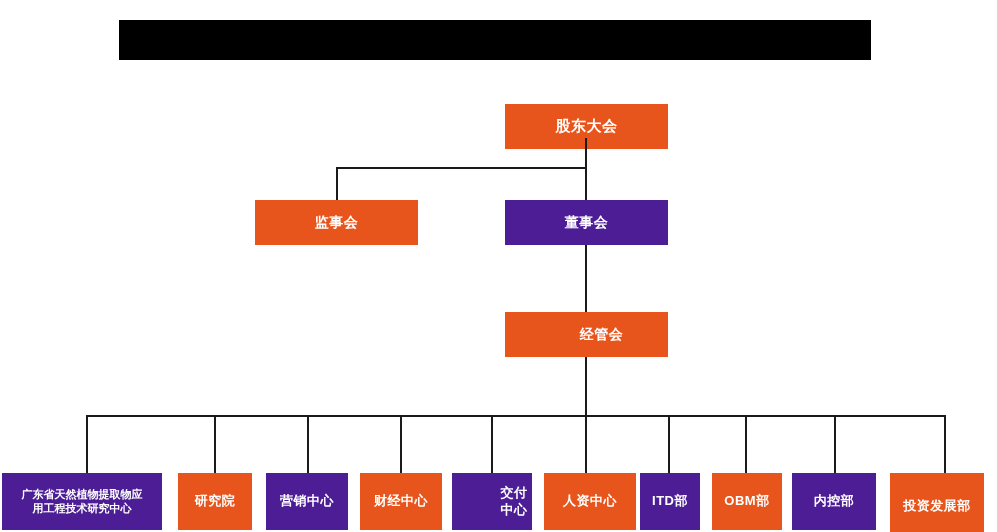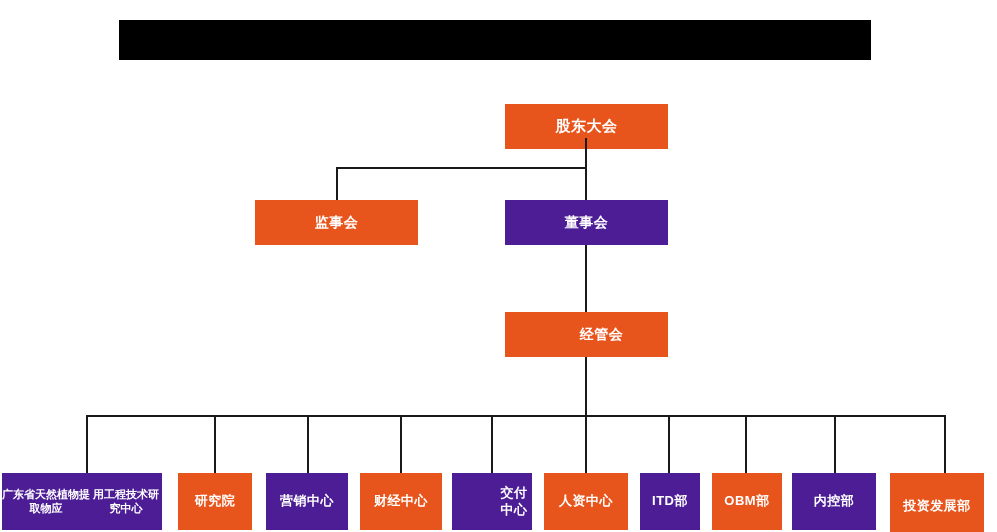--- a/index.html
+++ b/index.html
@@ -77,34 +77,34 @@
   <div class="connector v-line" style="left:214px;top:415px;height:58px;"></div>
   <div class="connector v-line" style="left:307px;top:415px;height:58px;"></div>
   <div class="connector v-line" style="left:400px;top:415px;height:58px;"></div>
   <div class="connector v-line" style="left:491px;top:415px;height:58px;"></div>
   <div class="connector v-line" style="left:585px;top:415px;height:58px;"></div>
   <div class="connector v-line" style="left:668px;top:415px;height:58px;"></div>
   <div class="connector v-line" style="left:745px;top:415px;height:58px;"></div>
   <div class="connector v-line" style="left:834px;top:415px;height:58px;"></div>
   <div class="connector v-line" style="left:944px;top:415px;height:58px;"></div>
 
-  <div class="node secondary n-xs" style="left:2px;top:473px;width:160px;height:57px;flex-direction:row;">
+  <div class="node secondary n-xs" style="left:2px;top:473px;width:160px;height:57px;flex-direction:column;">
     <span>广东省天然植物提取物应</span>
     <span>用工程技术研究中心</span>
   </div>
 
   <div class="node primary n-sm" style="left:178px;top:473px;width:74px;height:57px;">研究院</div>
 
   <div class="node secondary n-sm" style="left:266px;top:473px;width:82px;height:57px;">营销中心</div>
 
   <div class="node primary n-sm" style="left:360px;top:473px;width:82px;height:57px;text-align:center;">财经中心</div>
 
   <div class="node secondary n-sm" style="left:452px;top:473px;width:80px;height:57px;padding-left:44px;">交付中心</div>
 
-  <div class="node primary n-sm" style="left:544px;top:473px;width:84px;height:57px;text-align:right;">人资中心</div>
+  <div class="node primary n-sm" style="left:544px;top:473px;width:92px;height:57px;text-align:right;">人资中心</div>
 
   <div class="node secondary n-sm" style="left:640px;top:473px;width:60px;height:57px;">ITD部</div>
 
   <div class="node primary n-sm" style="left:712px;top:473px;width:70px;height:57px;">OBM部</div>
 
   <div class="node secondary n-sm" style="left:792px;top:473px;width:84px;height:57px;">内控部</div>
 
   <div class="node primary n-sm" style="left:890px;top:473px;width:94px;height:67px;">投资发展部</div>
 
 </div>

